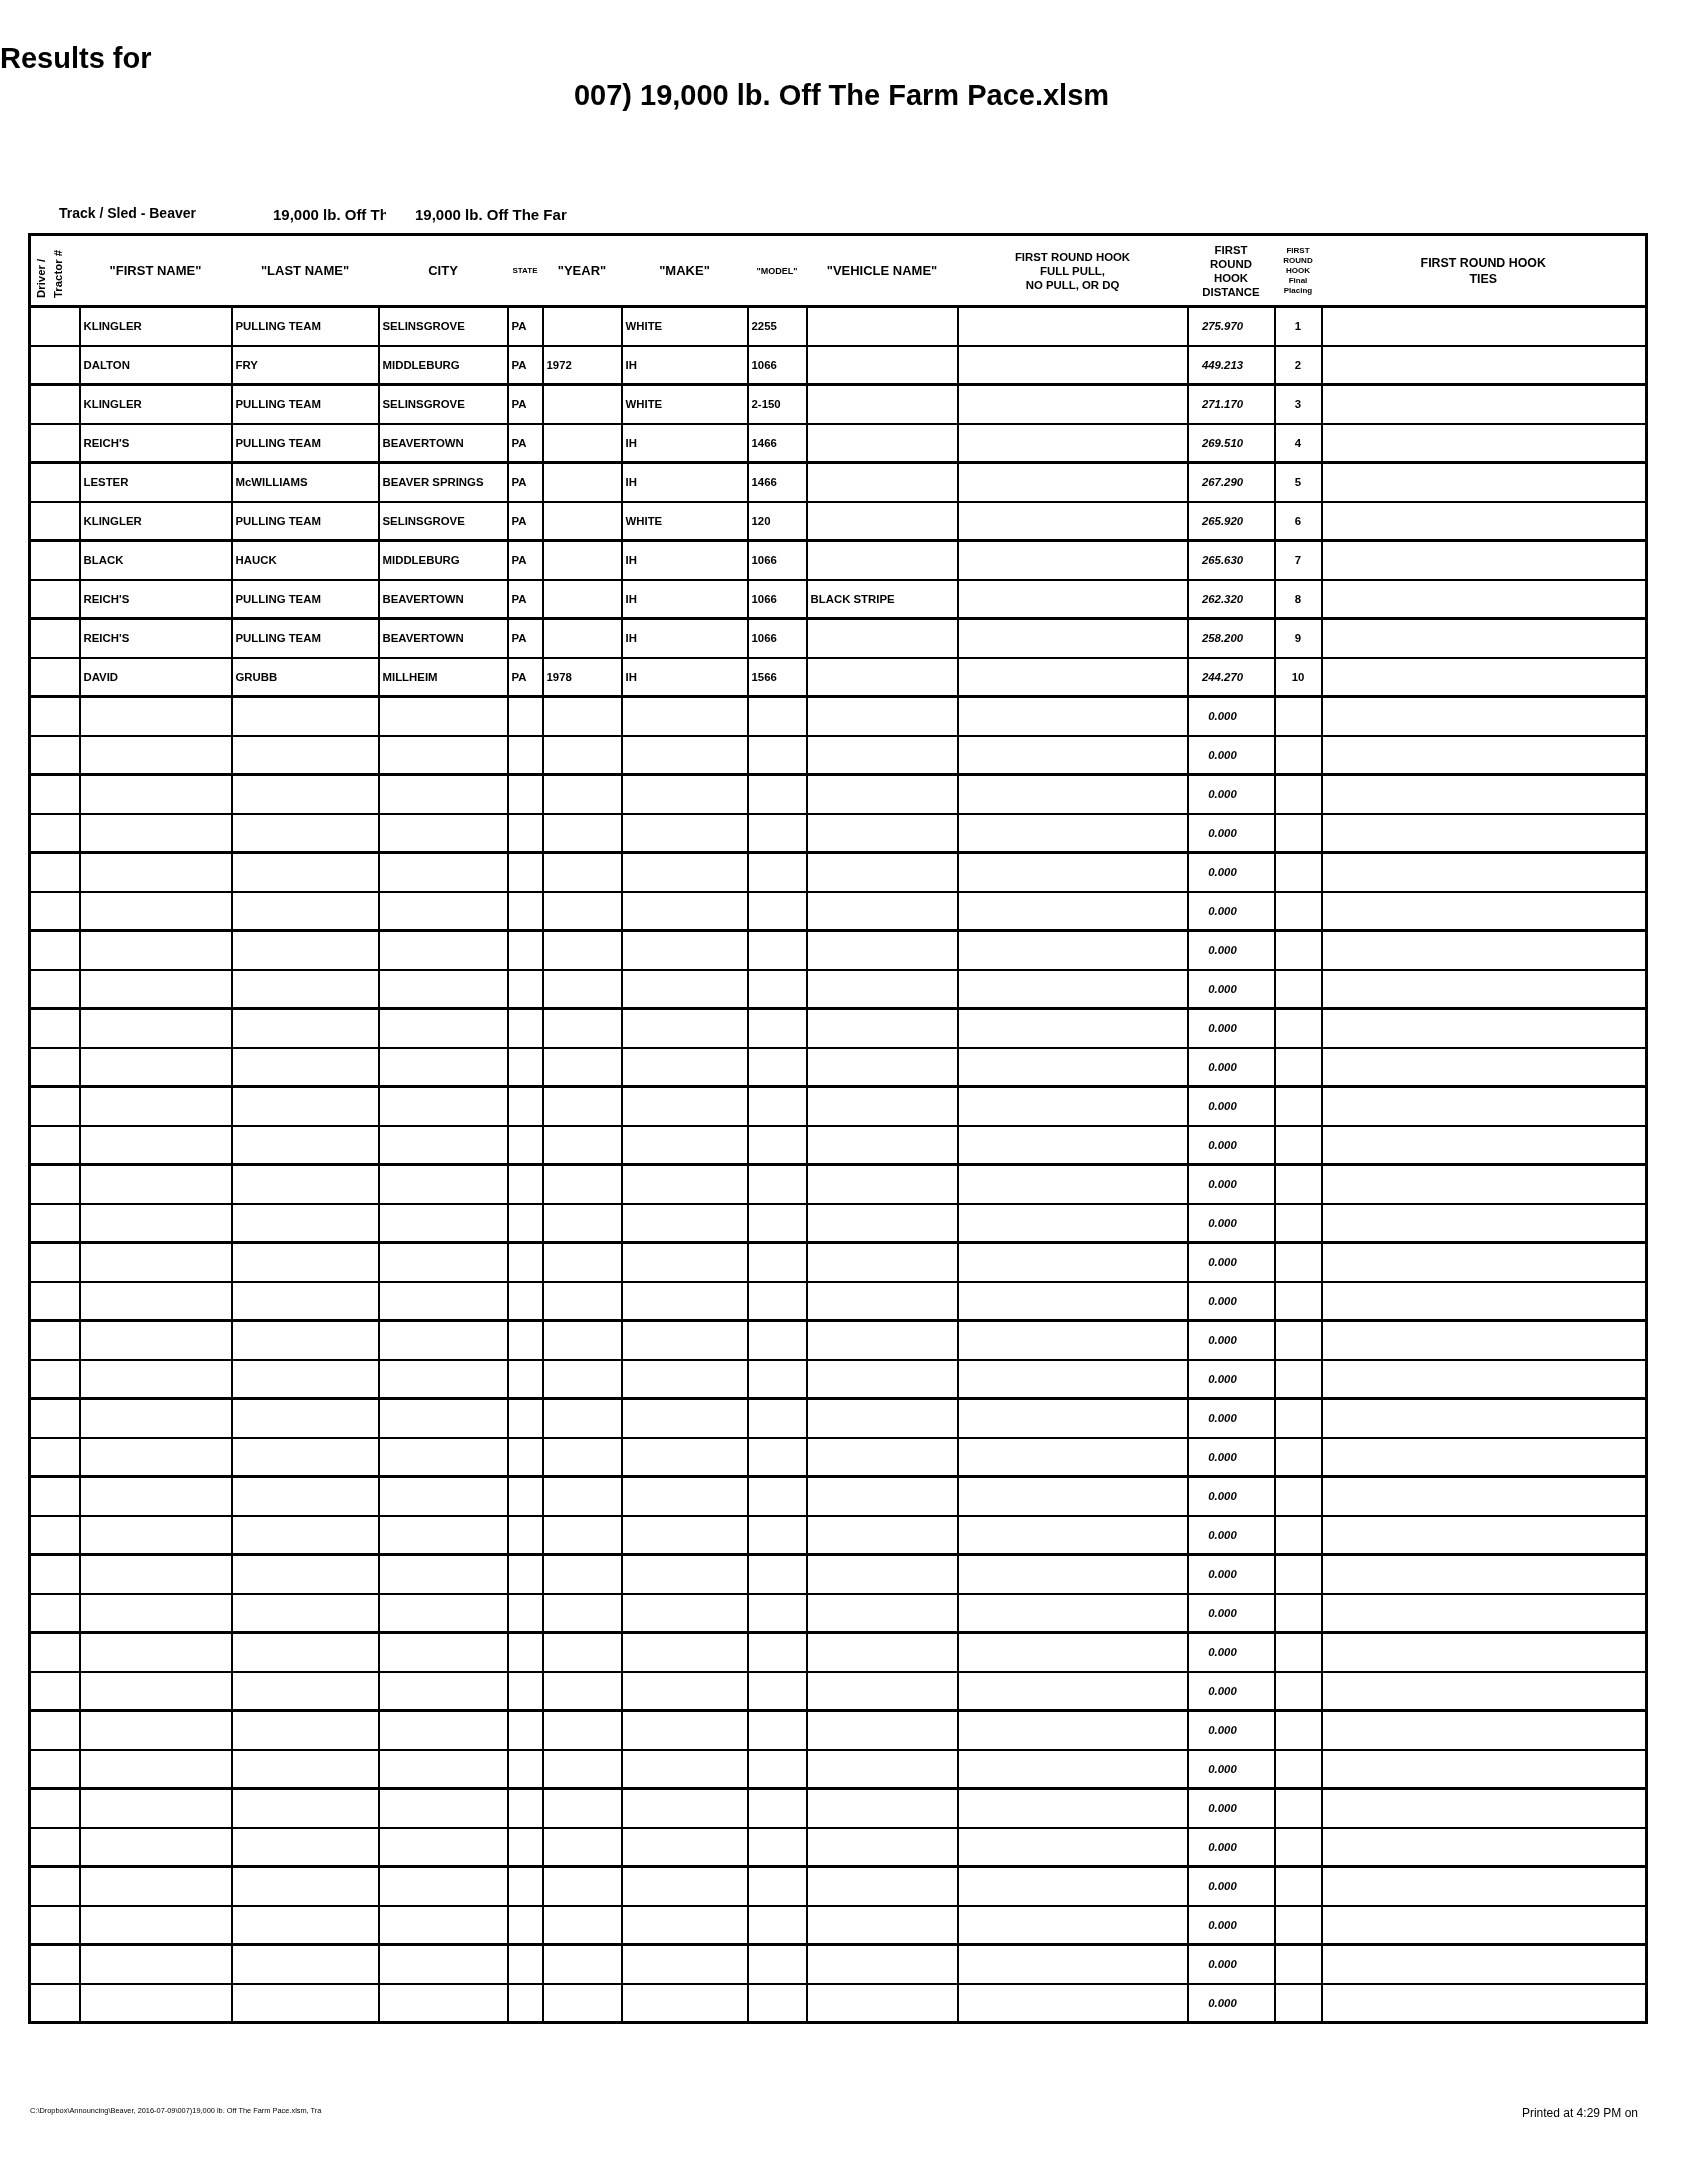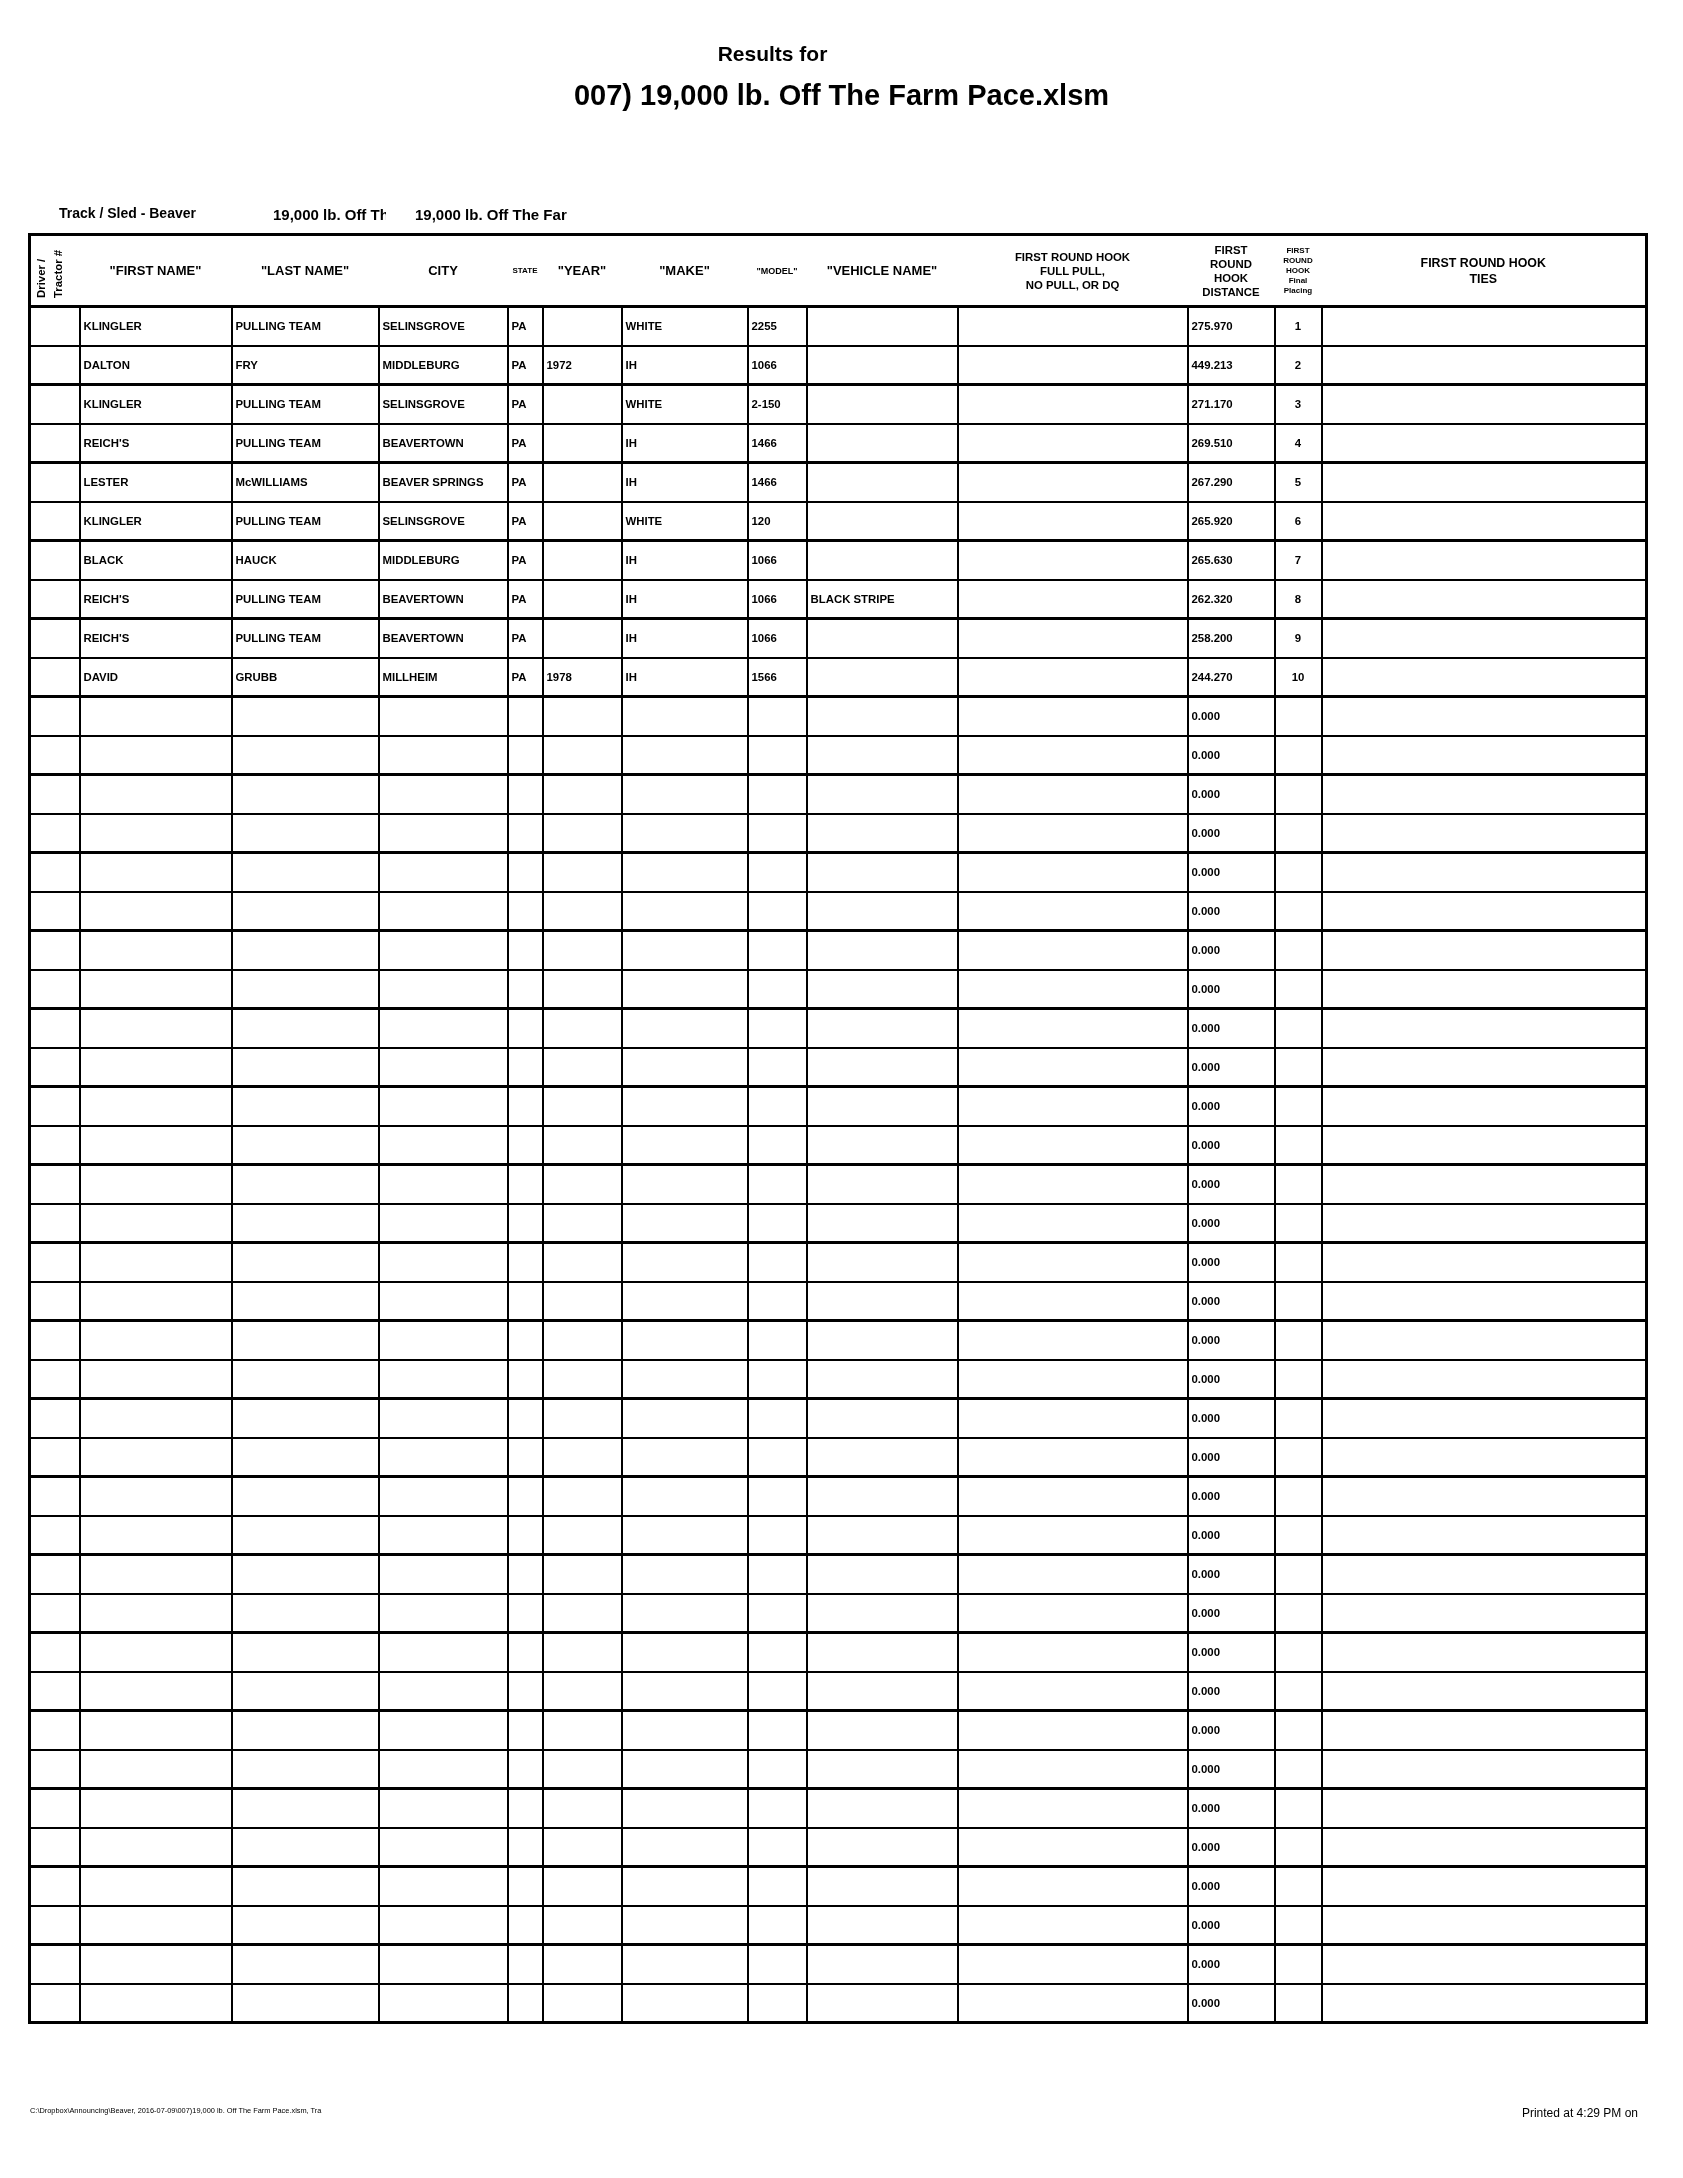--- a/index.html
+++ b/index.html
@@ -2,21 +2,21 @@
 <html><head>
 <meta charset="utf-8">
 <style>
   html,body { margin:0; padding:0; background:#fff; }
   body {
     width:1683px; height:2178px; position:relative;
     font-family:"Liberation Sans", sans-serif;
     font-weight:bold; color:#000;
     overflow:hidden;
   }
-  .title-line1 { position:absolute; top:42px; left:0; width:1545px; text-align:center; font-size:21px; }
+  .title-line1 { position:absolute; top:42px; left:0; width:1545px; text-align:left; font-size:29px; }
   .title-line2 { position:absolute; top:79px; left:0; width:1683px; text-align:center; font-size:29px; }
 
   .track-sled  { position:absolute; top:205px; left:59px;  font-size:14px; white-space:nowrap; }
   .class-name-1{ position:absolute; top:206px; left:273px; width:113px; font-size:15px; white-space:nowrap; overflow:hidden; }
   .class-name-2{ position:absolute; top:206px; left:387px; width:154px; font-size:15px; white-space:nowrap; overflow:hidden;margin-left:28px; }
 
   .driver-rot {
     position:absolute; left:-16px; top:212px; width:135px; height:37px;
     transform:rotate(-90deg);
     font-size:11.4px; line-height:17px; text-align:left;
@@ -41,21 +41,21 @@
   .pre { white-space:pre-line; }
 
   tbody tr { height:39px; }
   tbody td {
     border:2px solid #000;
     font-size:11.4px; font-weight:bold;
     padding:0 3px; vertical-align:middle; text-align:left;
     overflow:hidden; white-space:nowrap;
   }
   tbody tr:nth-child(even) td { border-bottom-width:3px; }
-  td.col-distance { text-align:left; padding-right:20px; }
+  td.col-distance { text-align:center; padding-right:20px;font-style:italic; }
   td.col-placing  { text-align:center; }
 
   .footer-left  { position:absolute; left:30px;  top:2106px; font-size:7.4px; font-weight:normal; white-space:nowrap; }
   .footer-right { position:absolute; right:45px; top:2106px; font-size:12px; font-weight:normal; white-space:nowrap; }
 </style>
 </head>
 <body>
 
 <div class="title-line1">Results for</div>
 <div class="title-line2">007) 19,000 lb. Off The Farm Pace.xlsm</div>

